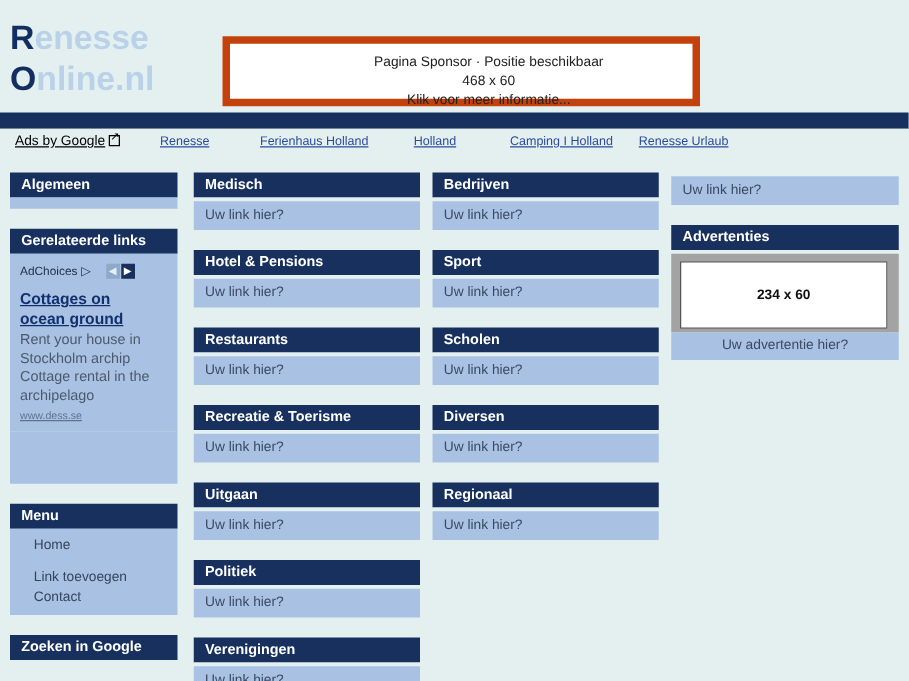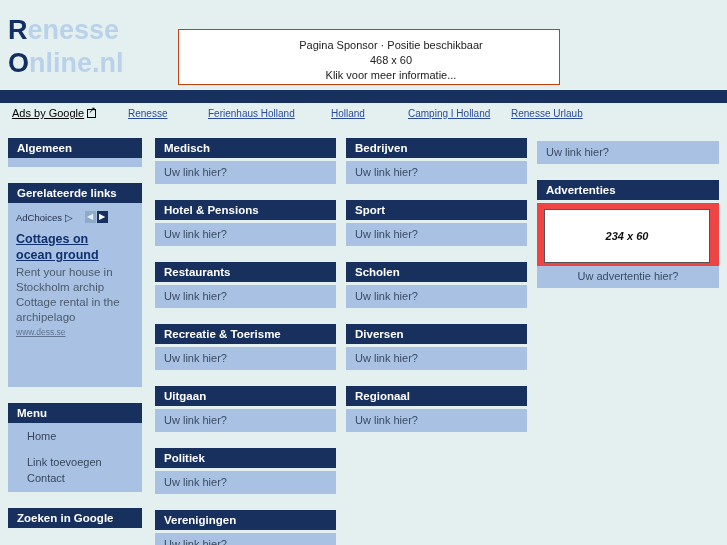--- a/index.html
+++ b/index.html
@@ -29,21 +29,21 @@
     color: #b9d2ea;
     white-space: nowrap;
   }
   .logo .cap { color: #132e63; }
   .logo-line2 { position: absolute; left: 8px; top: 47px; }
 
   .sponsorbox {
     position: absolute; left: 178px; top: 29px;
     width: 382px; height: 56px;
     background: #ffffff;
-    border: 1px solid #c2410c;
+    border: 6px solid #c2410c;
     text-align: center;
     font-size: 11px; color: #222;
     padding-top: 8px; line-height: 15px; padding-left: 44px;
   }
 
   
   .navstrip {
     position: absolute; left: 0; top: 90px; width: 727px; height: 13px;
     background: #17305e;
   }
@@ -147,21 +147,21 @@
 
   
   .col { position: absolute; width: 181px; }
   .col1 { left: 155px; top: 138px; }
   .col2 { left: 346px; top: 138px; }
   .col3 { left: 537px; top: 138px; width: 182px; }
 
   .cat { margin-bottom: 16px; }
   .cat .panel-head { padding-left: 9px; }
 
-  .banner-wrap { background: #ef4444; padding: 6px 7px 3px 7px; font-style: italic; }
+  .banner-wrap { background: #a3a3a3; padding: 6px 7px 3px 7px; }
   .banner {
     width: 166px; height: 54px; background: #ffffff;
     border: 1px solid #555; display: flex;
     align-items: center; justify-content: center;
     font-size: 11px; font-weight: bold; color: #111;
   }
   .banner-caption {
     background: #a9c2e4; text-align: center;
     font-size: 11px; color: #3a4a62; padding: 4px 0 6px 0;
   }

